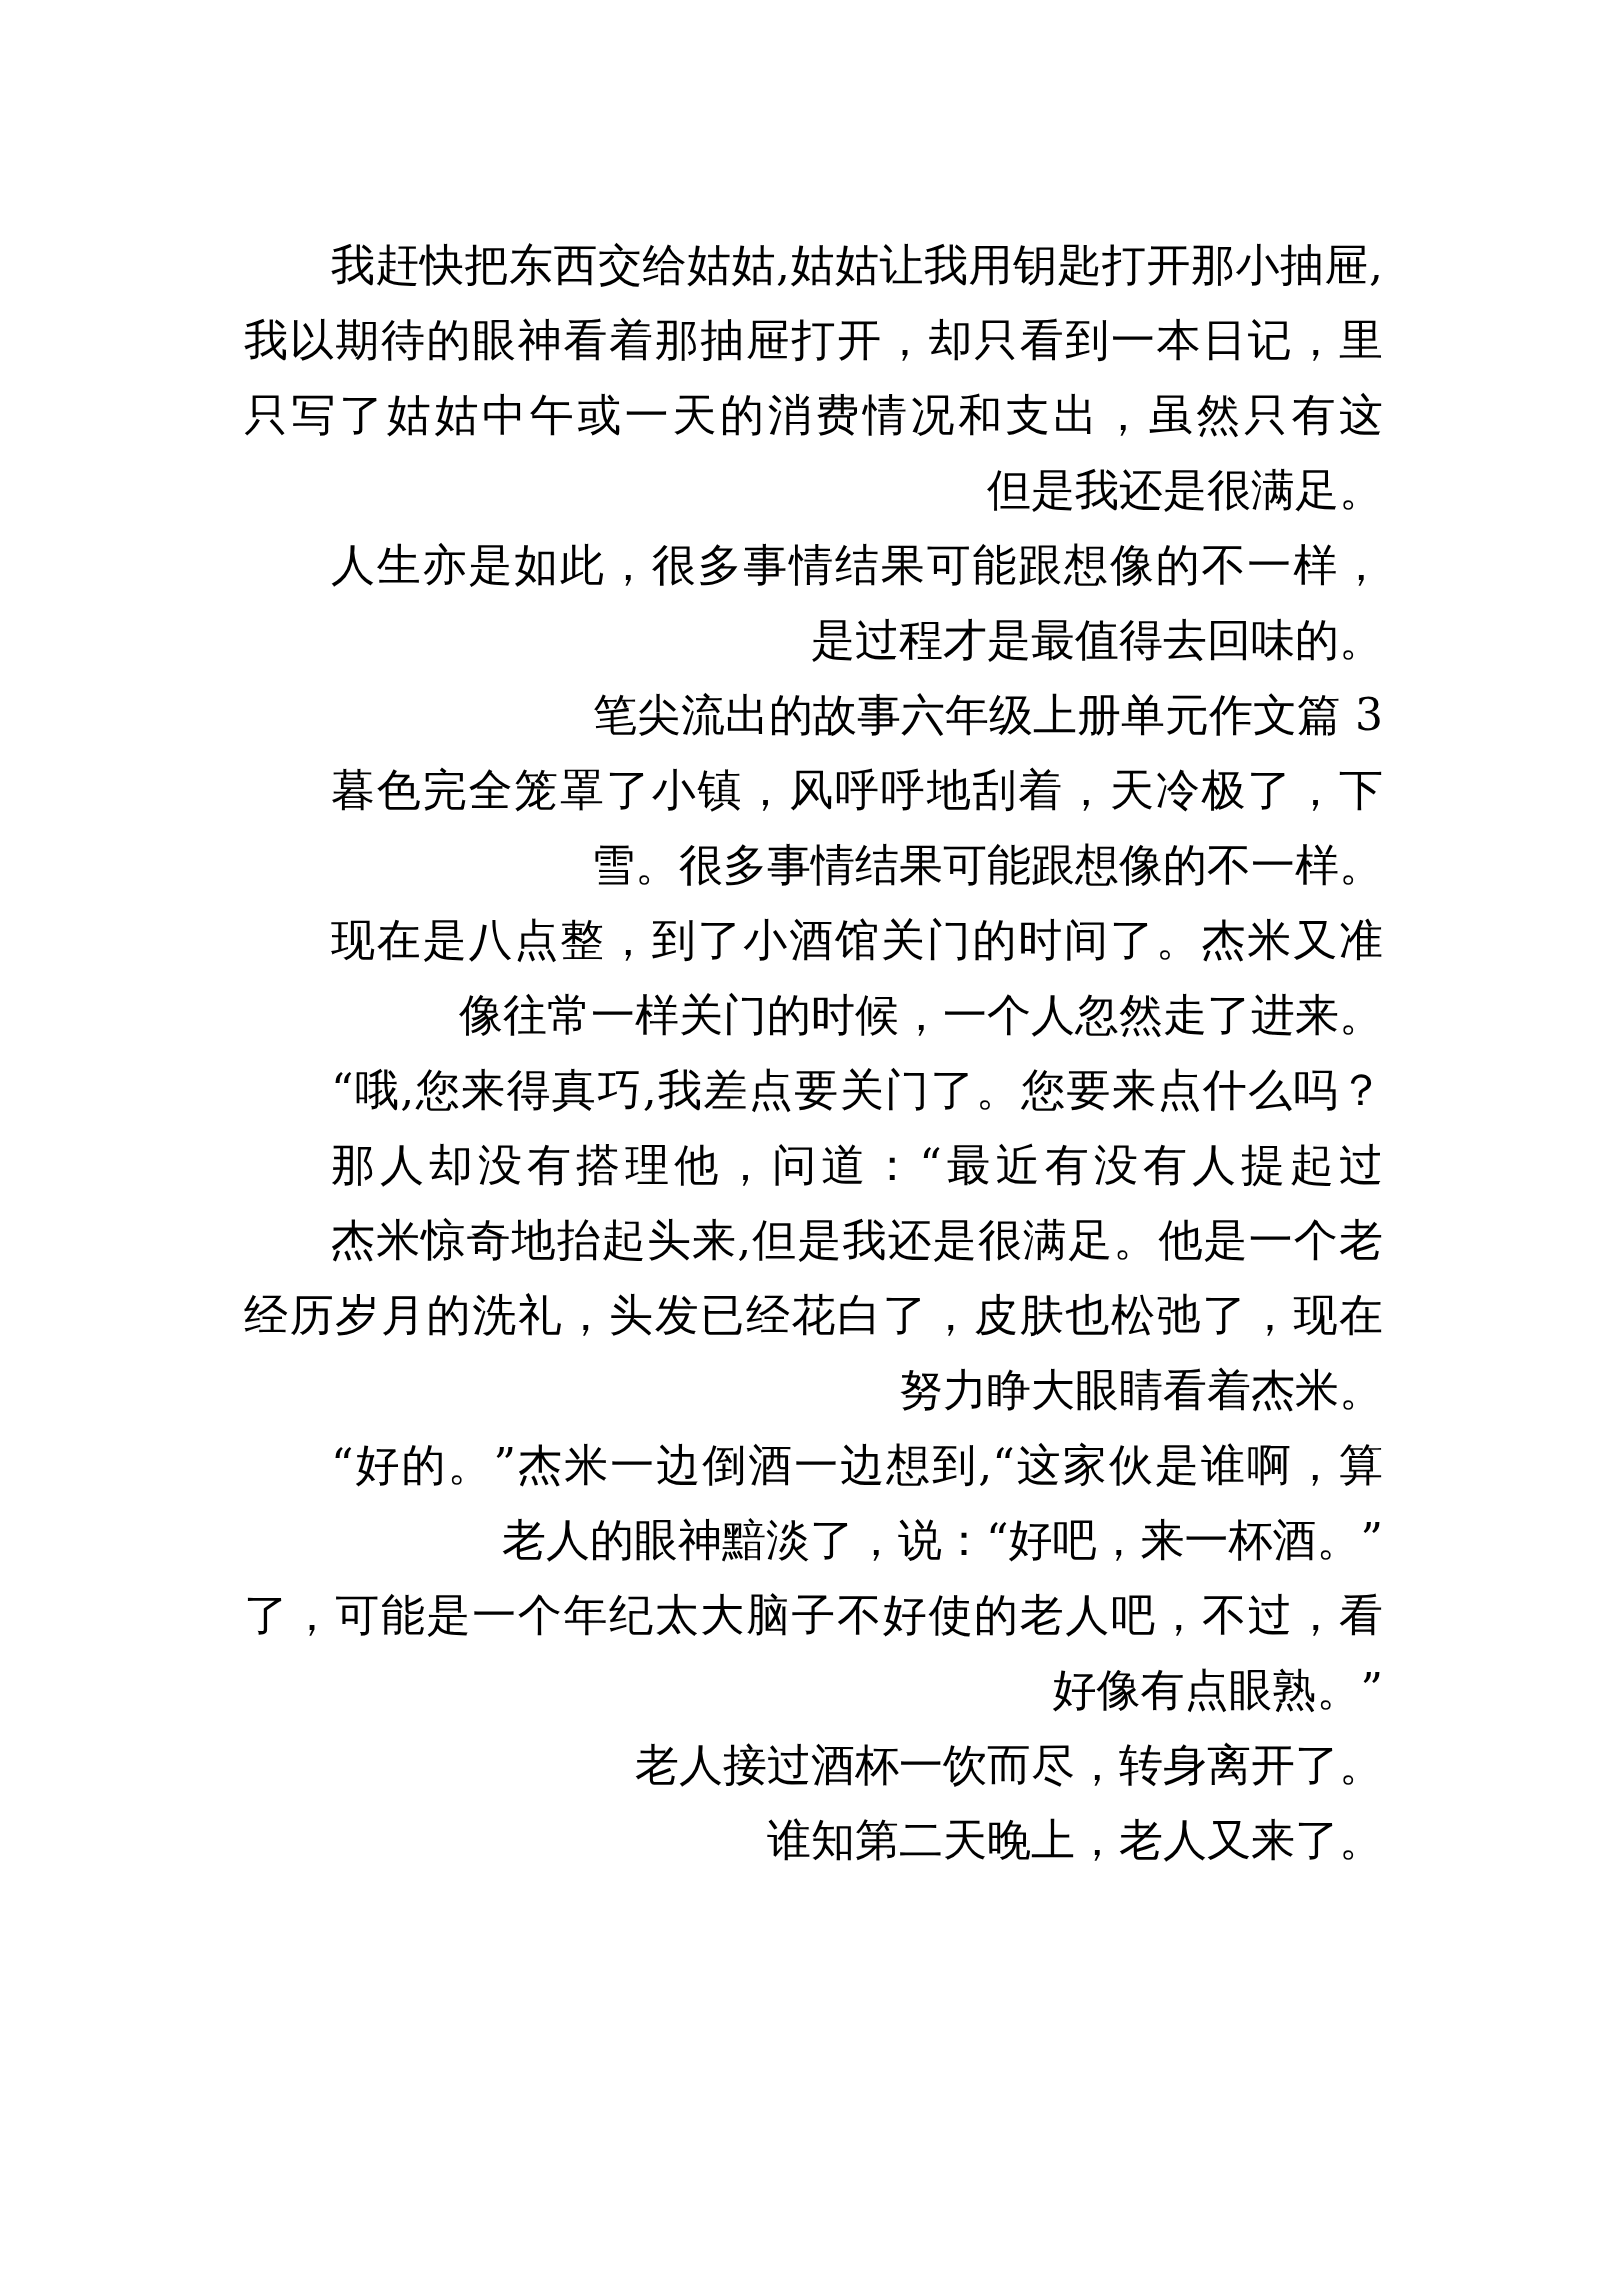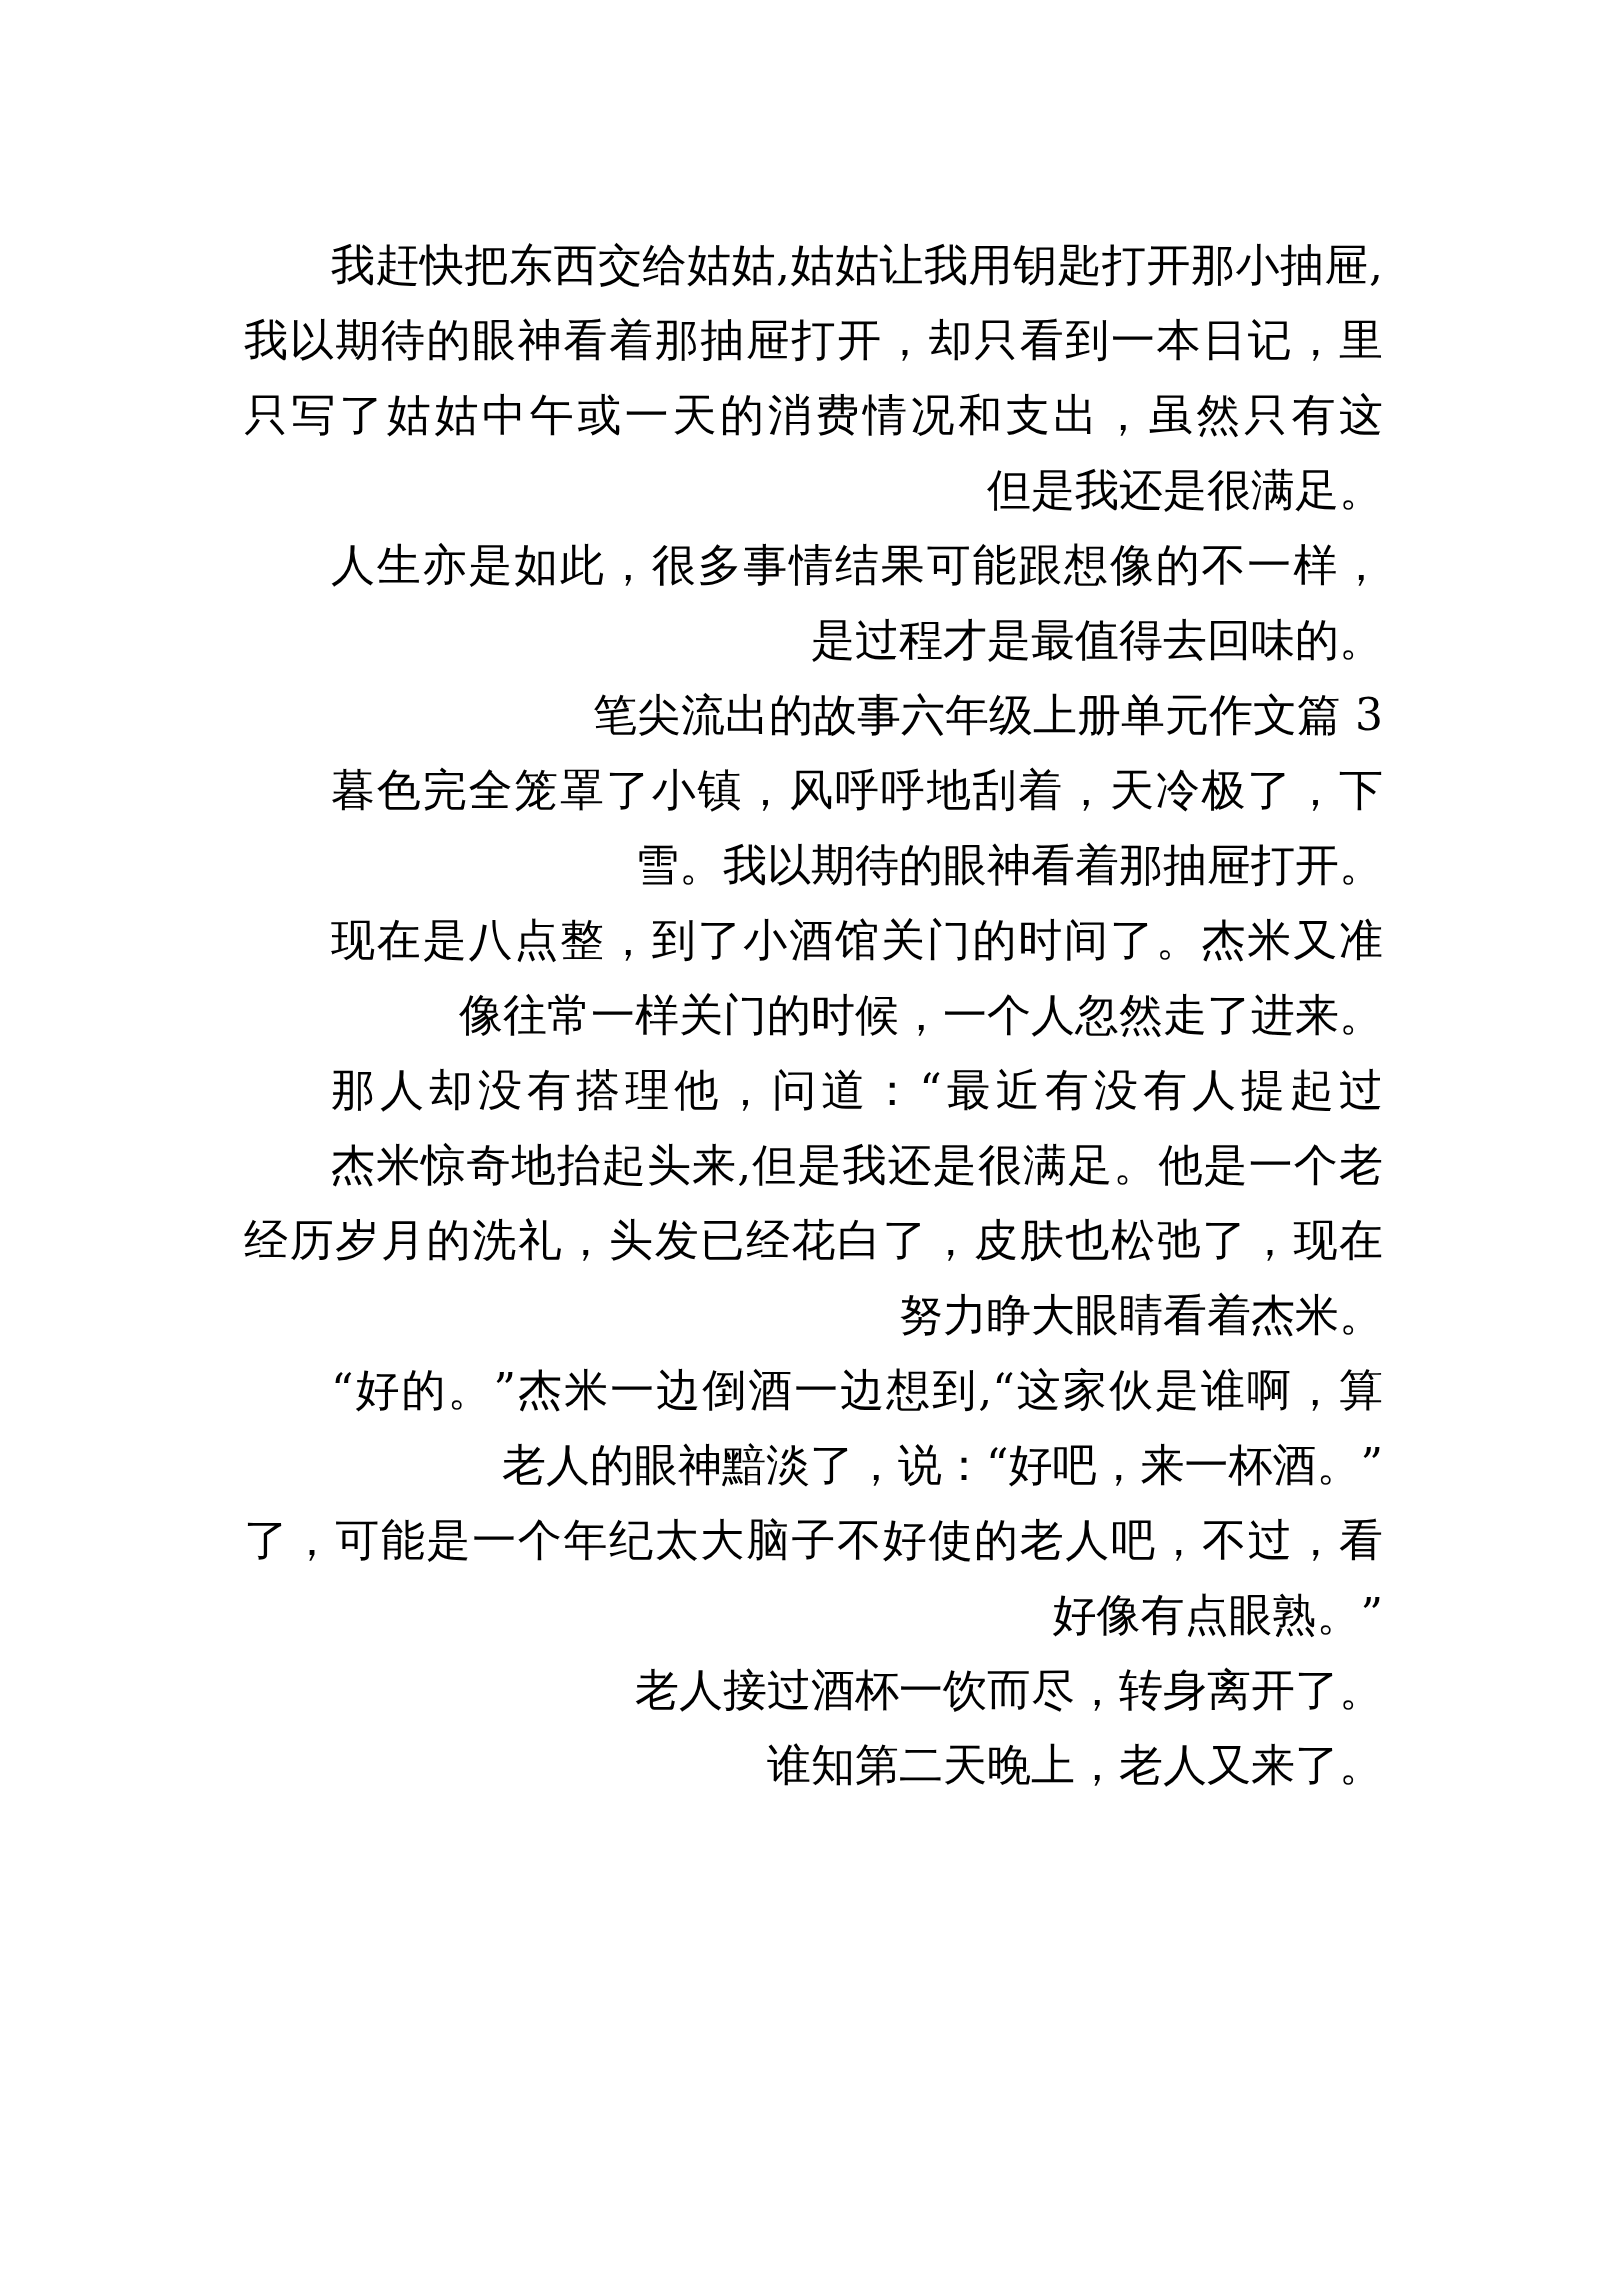--- a/index.html
+++ b/index.html
@@ -43,23 +43,24 @@
 
 <div class="doc" id="doc-body" style="color: rgb(0, 0, 0);">
     <div class="line indent fill">我赶快把东西交给姑姑,姑姑让我用钥匙打开那小抽屉,</div>
     <div class="line fill">我以期待的眼神看着那抽屉打开，却只看到一本日记，里面</div>
     <div class="line fill">只写了姑姑中午或一天的消费情况和支出，虽然只有这些，</div>
     <div class="line">但是我还是很满足。</div>
     <div class="line indent fill">人生亦是如此，很多事情结果可能跟想像的不一样，但</div>
     <div class="line">是过程才是最值得去回味的。</div>
     <div class="line indent">笔尖流出的故事六年级上册单元作文篇 3</div>
     <div class="line indent fill">暮色完全笼罩了小镇，风呼呼地刮着，天冷极了，下着</div>
-    <div class="line">雪。我以期待的眼神看着那抽屉打开。</div>
+    <div class="line">雪。很多事情结果可能跟想像的不一样。</div>
     <div class="line indent fill">现在是八点整，到了小酒馆关门的时间了。杰米又准备</div>
     <div class="line">像往常一样关门的时候，一个人忽然走了进来。</div>
+    <div class="line indent fill">“哦,您来得真巧,我差点要关门了。您要来点什么吗？</div>
     <div class="line indent fill">那人却没有搭理他，问道：“最近有没有人提起过我？”</div>
     <div class="line indent fill">杰米惊奇地抬起头来,但是我还是很满足。他是一个老人,</div>
     <div class="line fill">经历岁月的洗礼，头发已经花白了，皮肤也松弛了，现在正</div>
     <div class="line">努力睁大眼睛看着杰米。</div>
     <div class="line indent fill">“好的。”杰米一边倒酒一边想到,“这家伙是谁啊，算</div>
     <div class="line indent">老人的眼神黯淡了，说：“好吧，来一杯酒。”</div>
     <div class="line fill">了，可能是一个年纪太大脑子不好使的老人吧，不过，看着</div>
     <div class="line">好像有点眼熟。”</div>
     <div class="line indent">老人接过酒杯一饮而尽，转身离开了。</div>
     <div class="line indent">谁知第二天晚上，老人又来了。</div>

